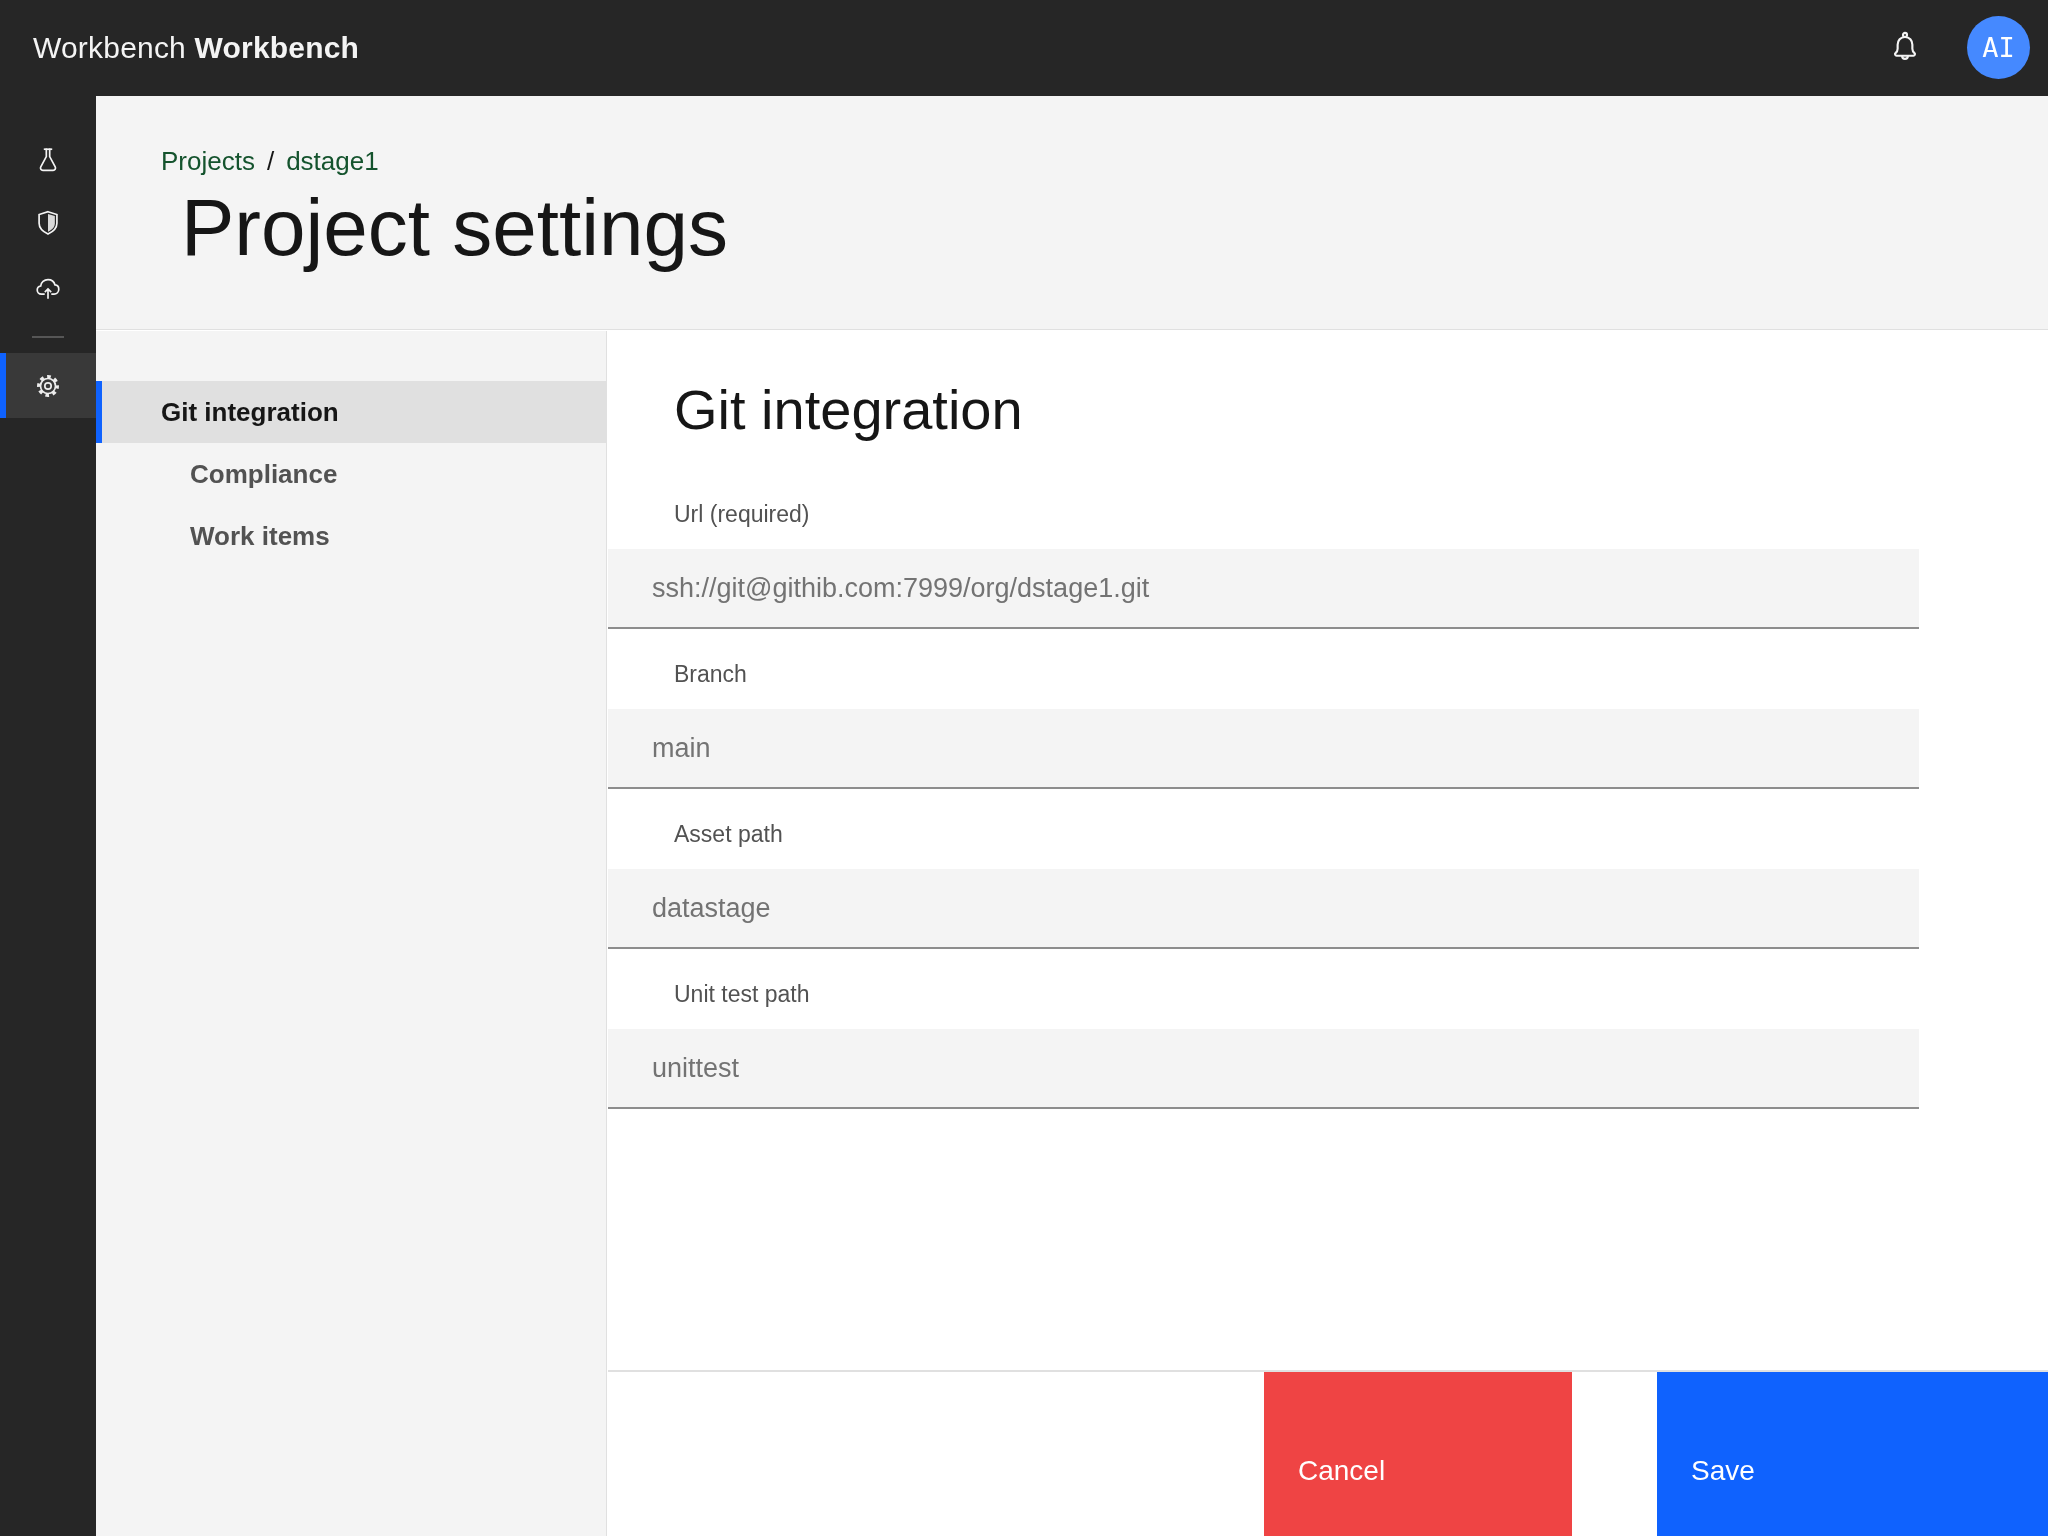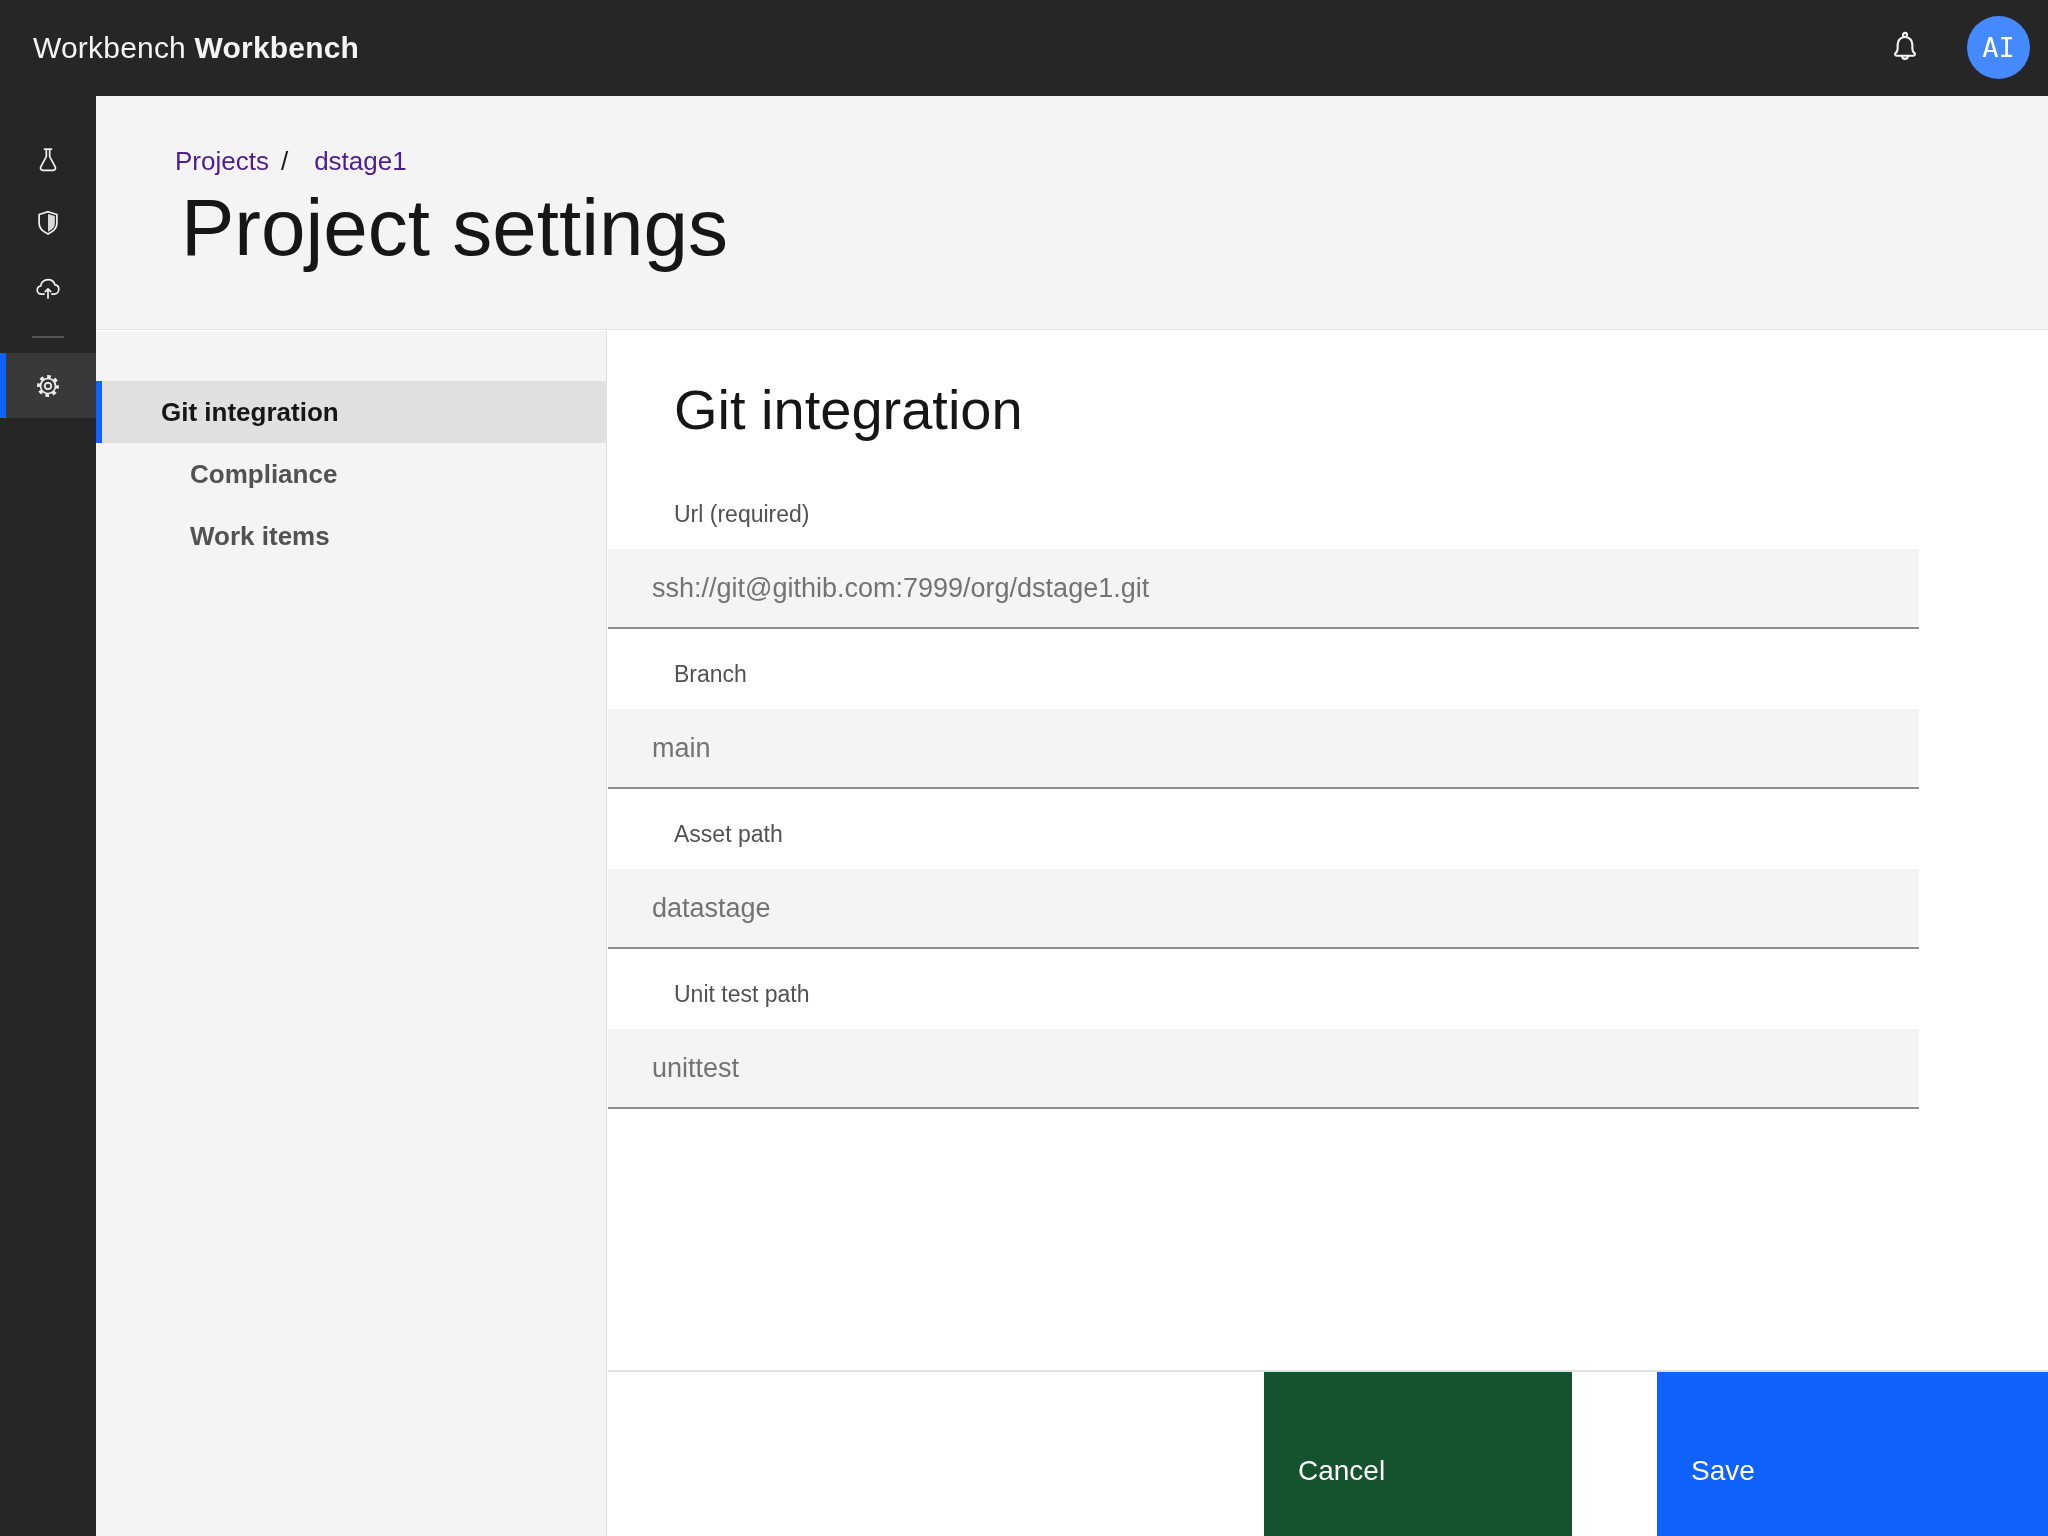--- a/index.html
+++ b/index.html
@@ -23,21 +23,21 @@
   .rail-divider { position:absolute; left:32px; top:240px; width:32px; height:2px; background:#565656; }
   .ri-1 { position:absolute; top:32px; }
   .ri-2 { position:absolute; top:95px; }
   .ri-3 { position:absolute; top:160px; }
   .ri-4 { position:absolute; top:257px; }
   .rail svg, .top-bar svg { display:block; }
 
   
   .title-band { position:absolute; left:96px; top:96px; width:1952px; height:234px; background:#f4f4f4; border-bottom:1px solid #e0e0e0; }
   .breadcrumb { position:absolute; left:65px; top:48px; font-size:26px; line-height:34px; }
-  .breadcrumb a { color:#4c1d95; text-decoration:none; cursor:pointer;margin-left:14px; }
+  .breadcrumb a { color:#14532d; text-decoration:none; cursor:pointer; }
   .crumb-sep { color:#161616; padding:0 12px; }
   .page-title { position:absolute; left:63px; top:82px; font-size:80px; line-height:100px; font-weight:300; color:#161616; letter-spacing:0;margin-left:22px; }
 
   
   .side-nav { position:absolute; left:96px; top:331px; width:511px; height:1205px; background:#f4f4f4; border-right:1px solid #e0e0e0; }
   .nav-item { position:relative; display:block; width:100%; height:62px; line-height:62px; padding-left:94px; text-align:left; font-size:26px; font-weight:700; color:#525252; background:none; border:none; cursor:pointer; font-family:inherit; }
   .nav-item.selected { background:#e0e0e0; color:#161616; border-left:6px solid #0f62fe; padding-left:59px; }
   .nav-list { position:absolute; left:0; top:50px; width:100%; }
 
   
@@ -52,21 +52,21 @@
   .g2-label { position:absolute; top:329px; }
   .g2-box   { top:378px; }
   .g3-label { position:absolute; top:489px; }
   .g3-box   { top:538px; }
   .g4-label { position:absolute; top:649px; }
   .g4-box   { top:698px; }
 
   
   .footer-rule { position:absolute; left:0; top:1039px; width:1440px; height:2px; background:#e0e0e0; }
   .footer-btn { position:absolute; top:1041px; height:164px; border:none; cursor:pointer; text-align:left; color:#ffffff; font-size:28px; font-family:inherit; padding:34px 0 0 34px; vertical-align:top; }
-  .btn-cancel { left:656px; width:308px; background:#14532d; }
+  .btn-cancel { left:656px; width:308px; background:#ef4444; }
   .btn-save { left:1049px; width:391px; background:#0f62fe; }
 </style>
 </head>
 <body>
 
 <div class="screen">
 
   <header class="top-bar">
     <a class="brand"><span>Workbench</span>&nbsp;<span class="suffix">Workbench</span></a>
     <button class="icon-btn bell-btn">

